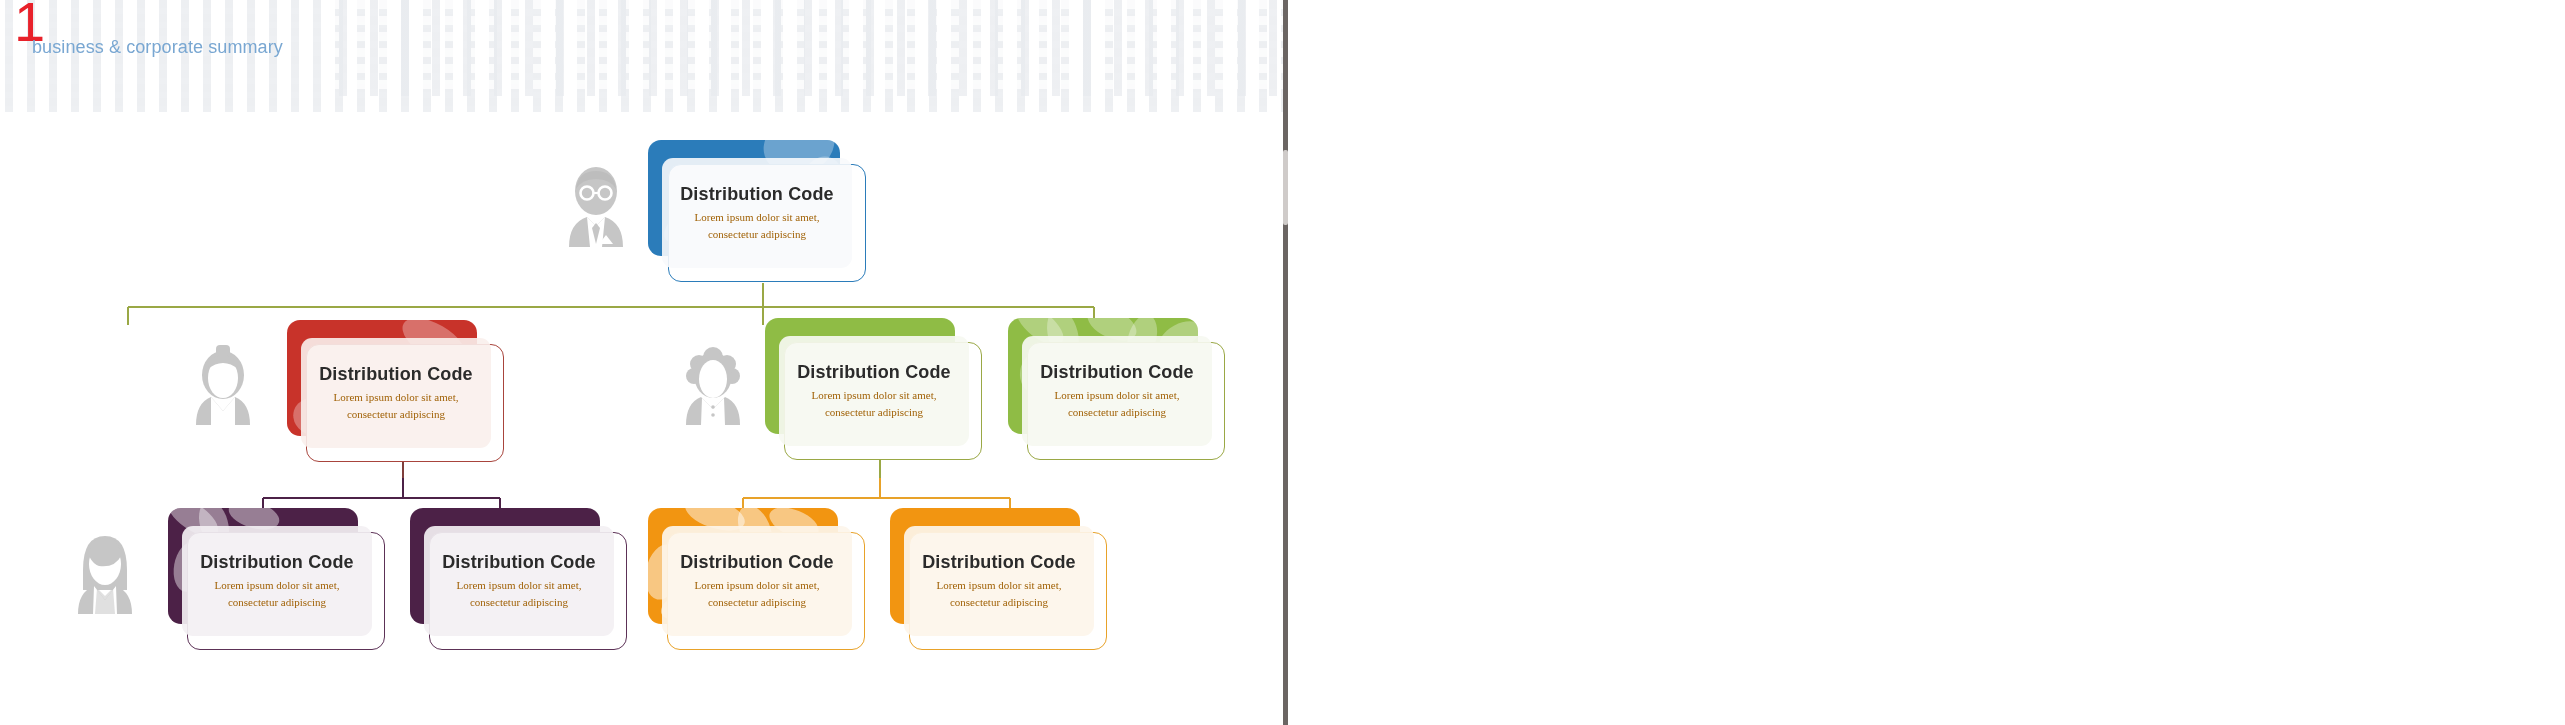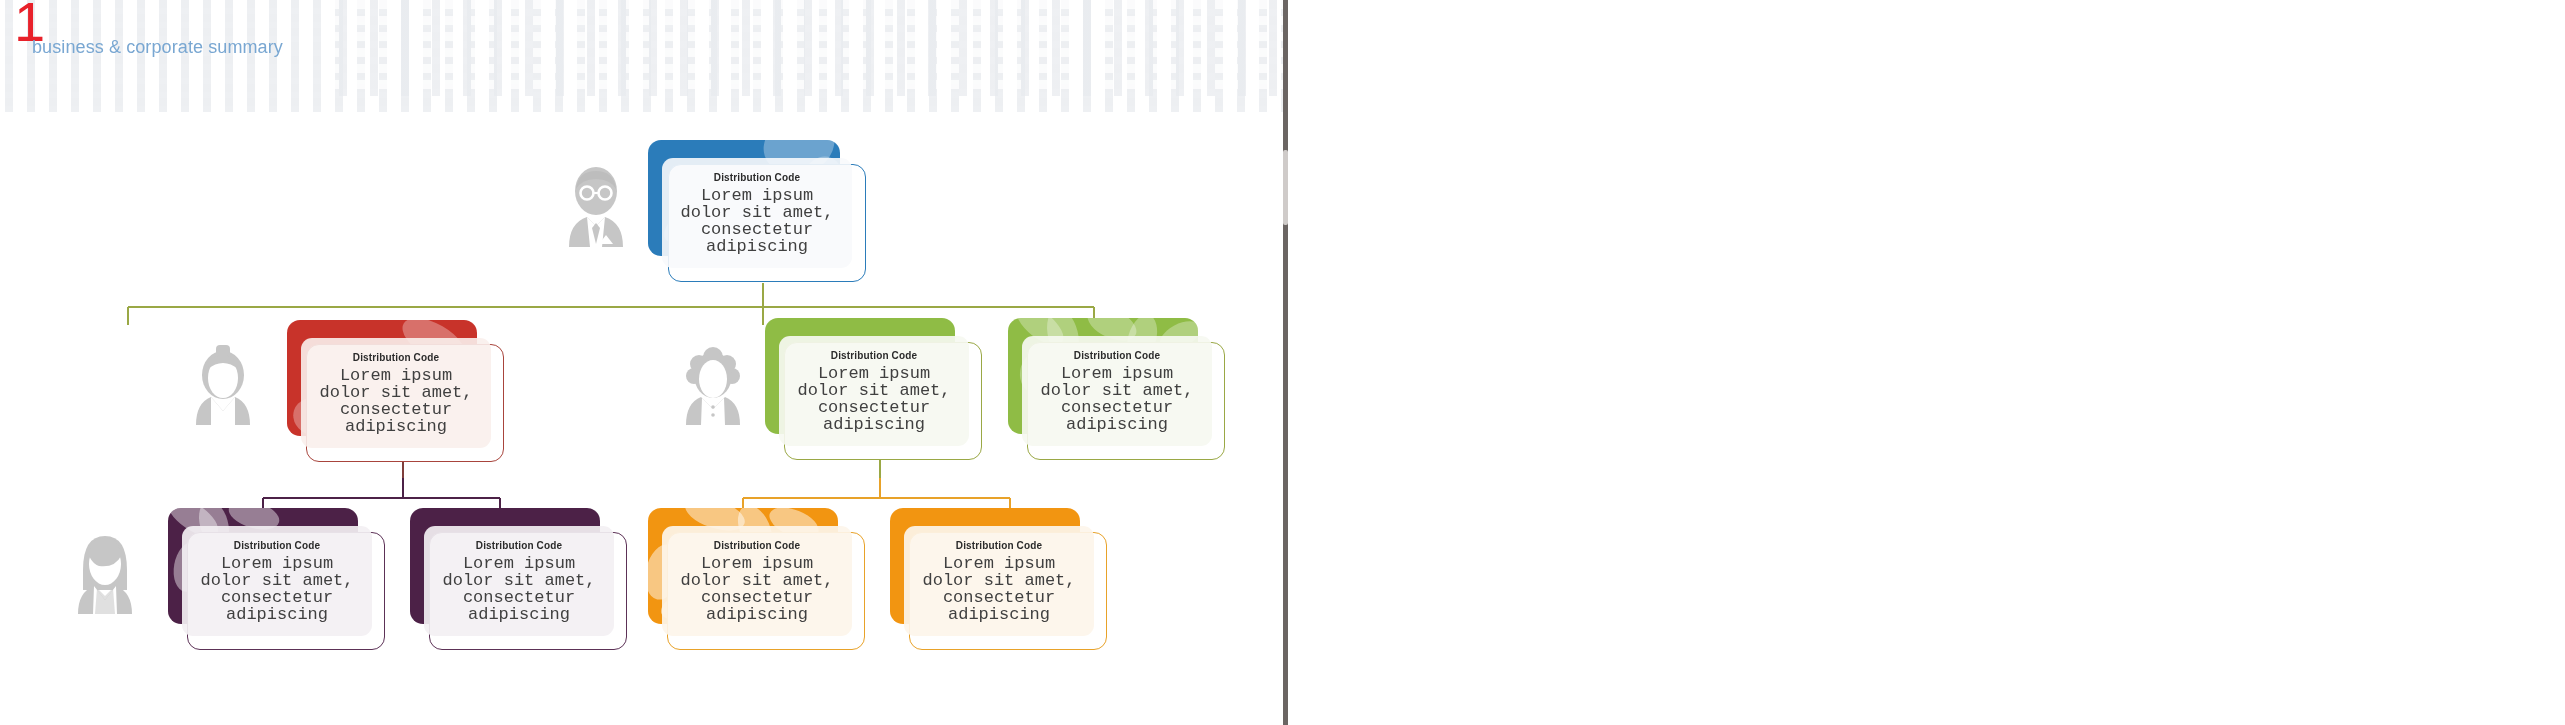--- a/index.html
+++ b/index.html
@@ -144,33 +144,33 @@
     border-radius: 11px;
     display: flex;
     flex-direction: column;
     align-items: center;
     justify-content: center;
     text-align: center;
     padding: 0 14px;
     box-sizing: border-box;
   }
   .node .panel .title {
-    font-size: 10px;
+    font-size: 18px;
     font-weight: bold;
     color: #2b2b2b;
     font-family: "Liberation Sans", sans-serif;
     letter-spacing: .15px;
     margin-bottom: 4px;
     white-space: nowrap;
   }
   .node .panel .body {
-    font-size: 17px;
+    font-size: 11px;
     line-height: 17px;
-    color: #404040;
-    font-family: Liberation Mono, monospace;
+    color: #a16207;
+    font-family: Liberation Serif, serif;
     font-weight: 400;
   }
 
   
   .avatar {
     position: absolute;
     fill: #c6c6c6;
   }
 
   

